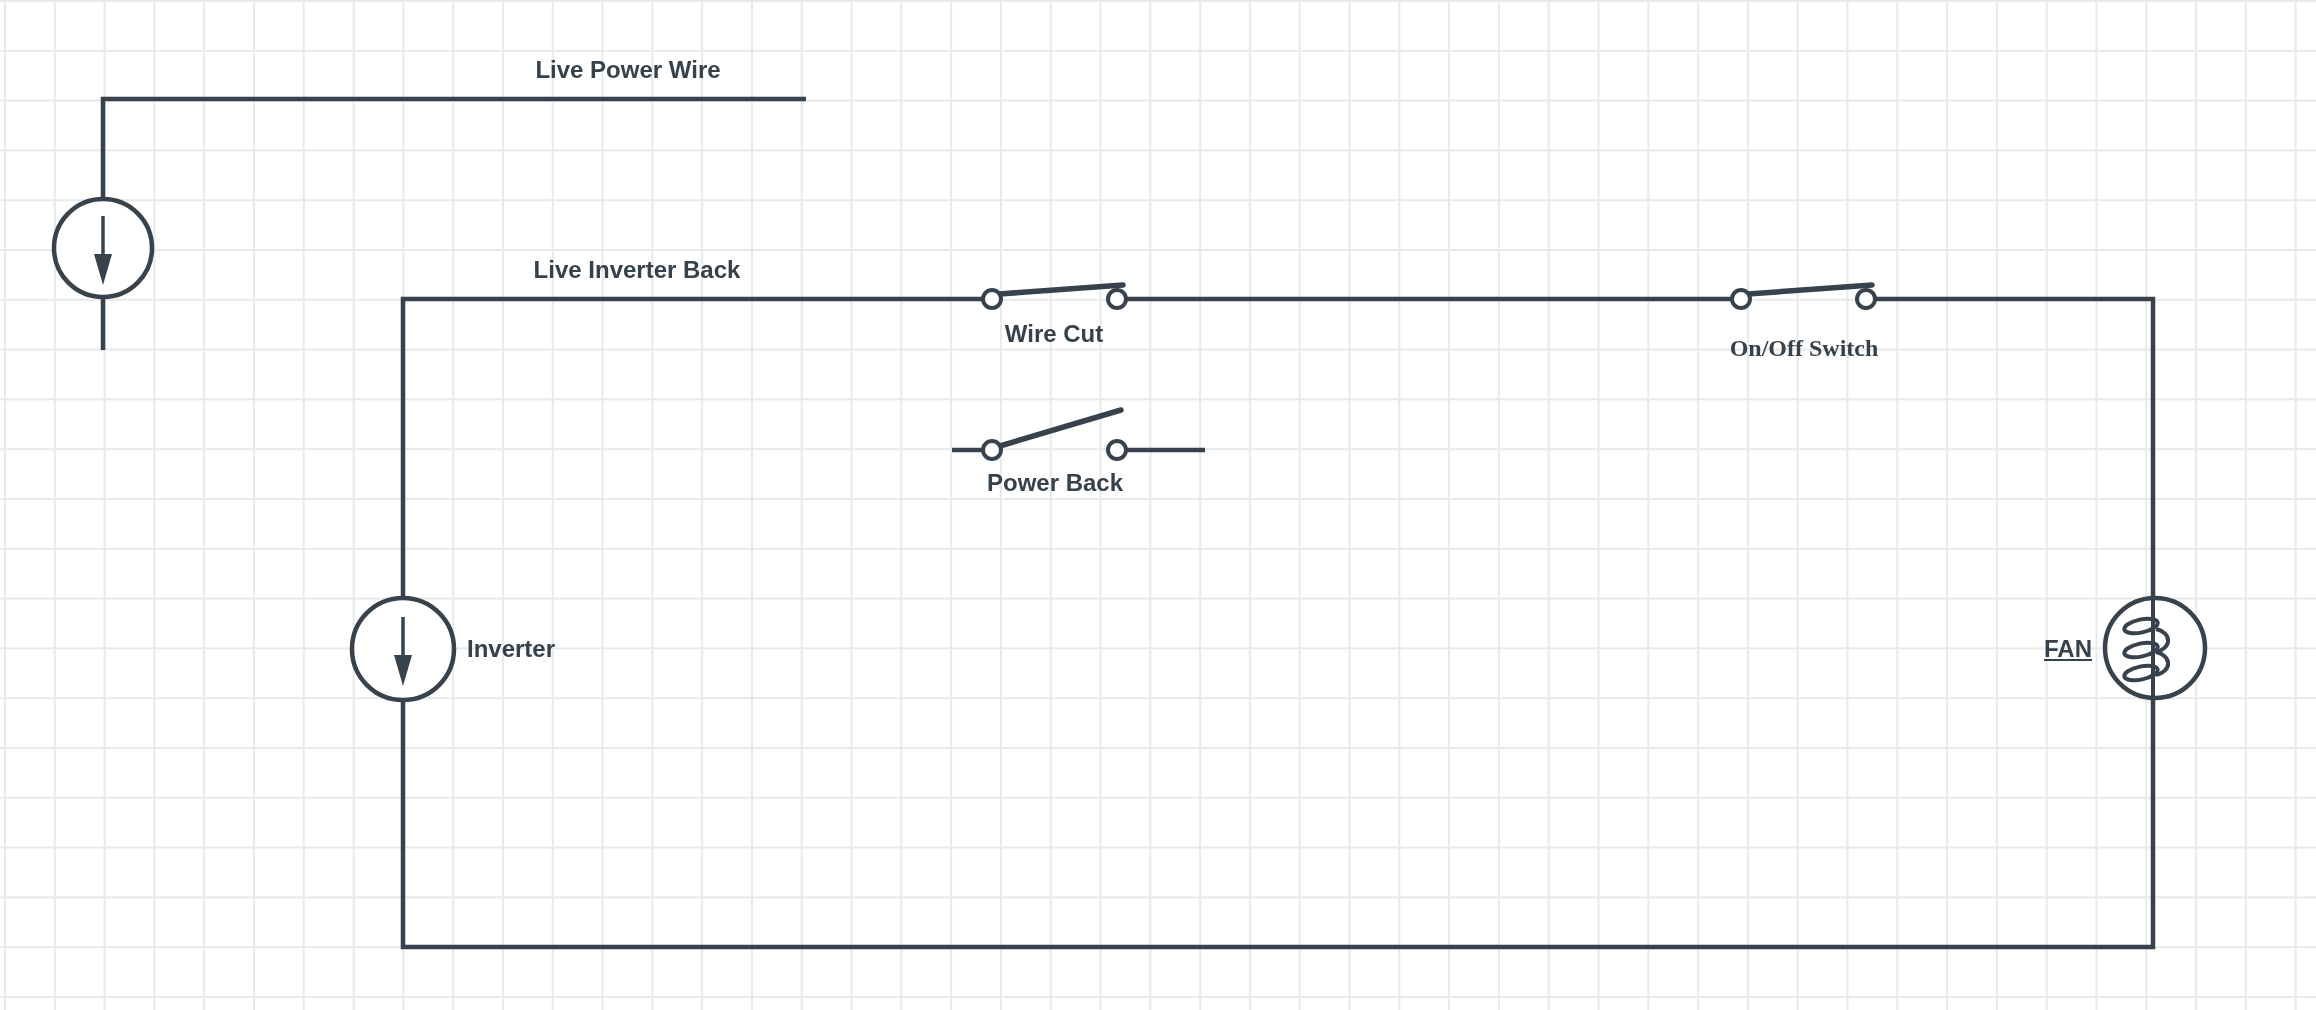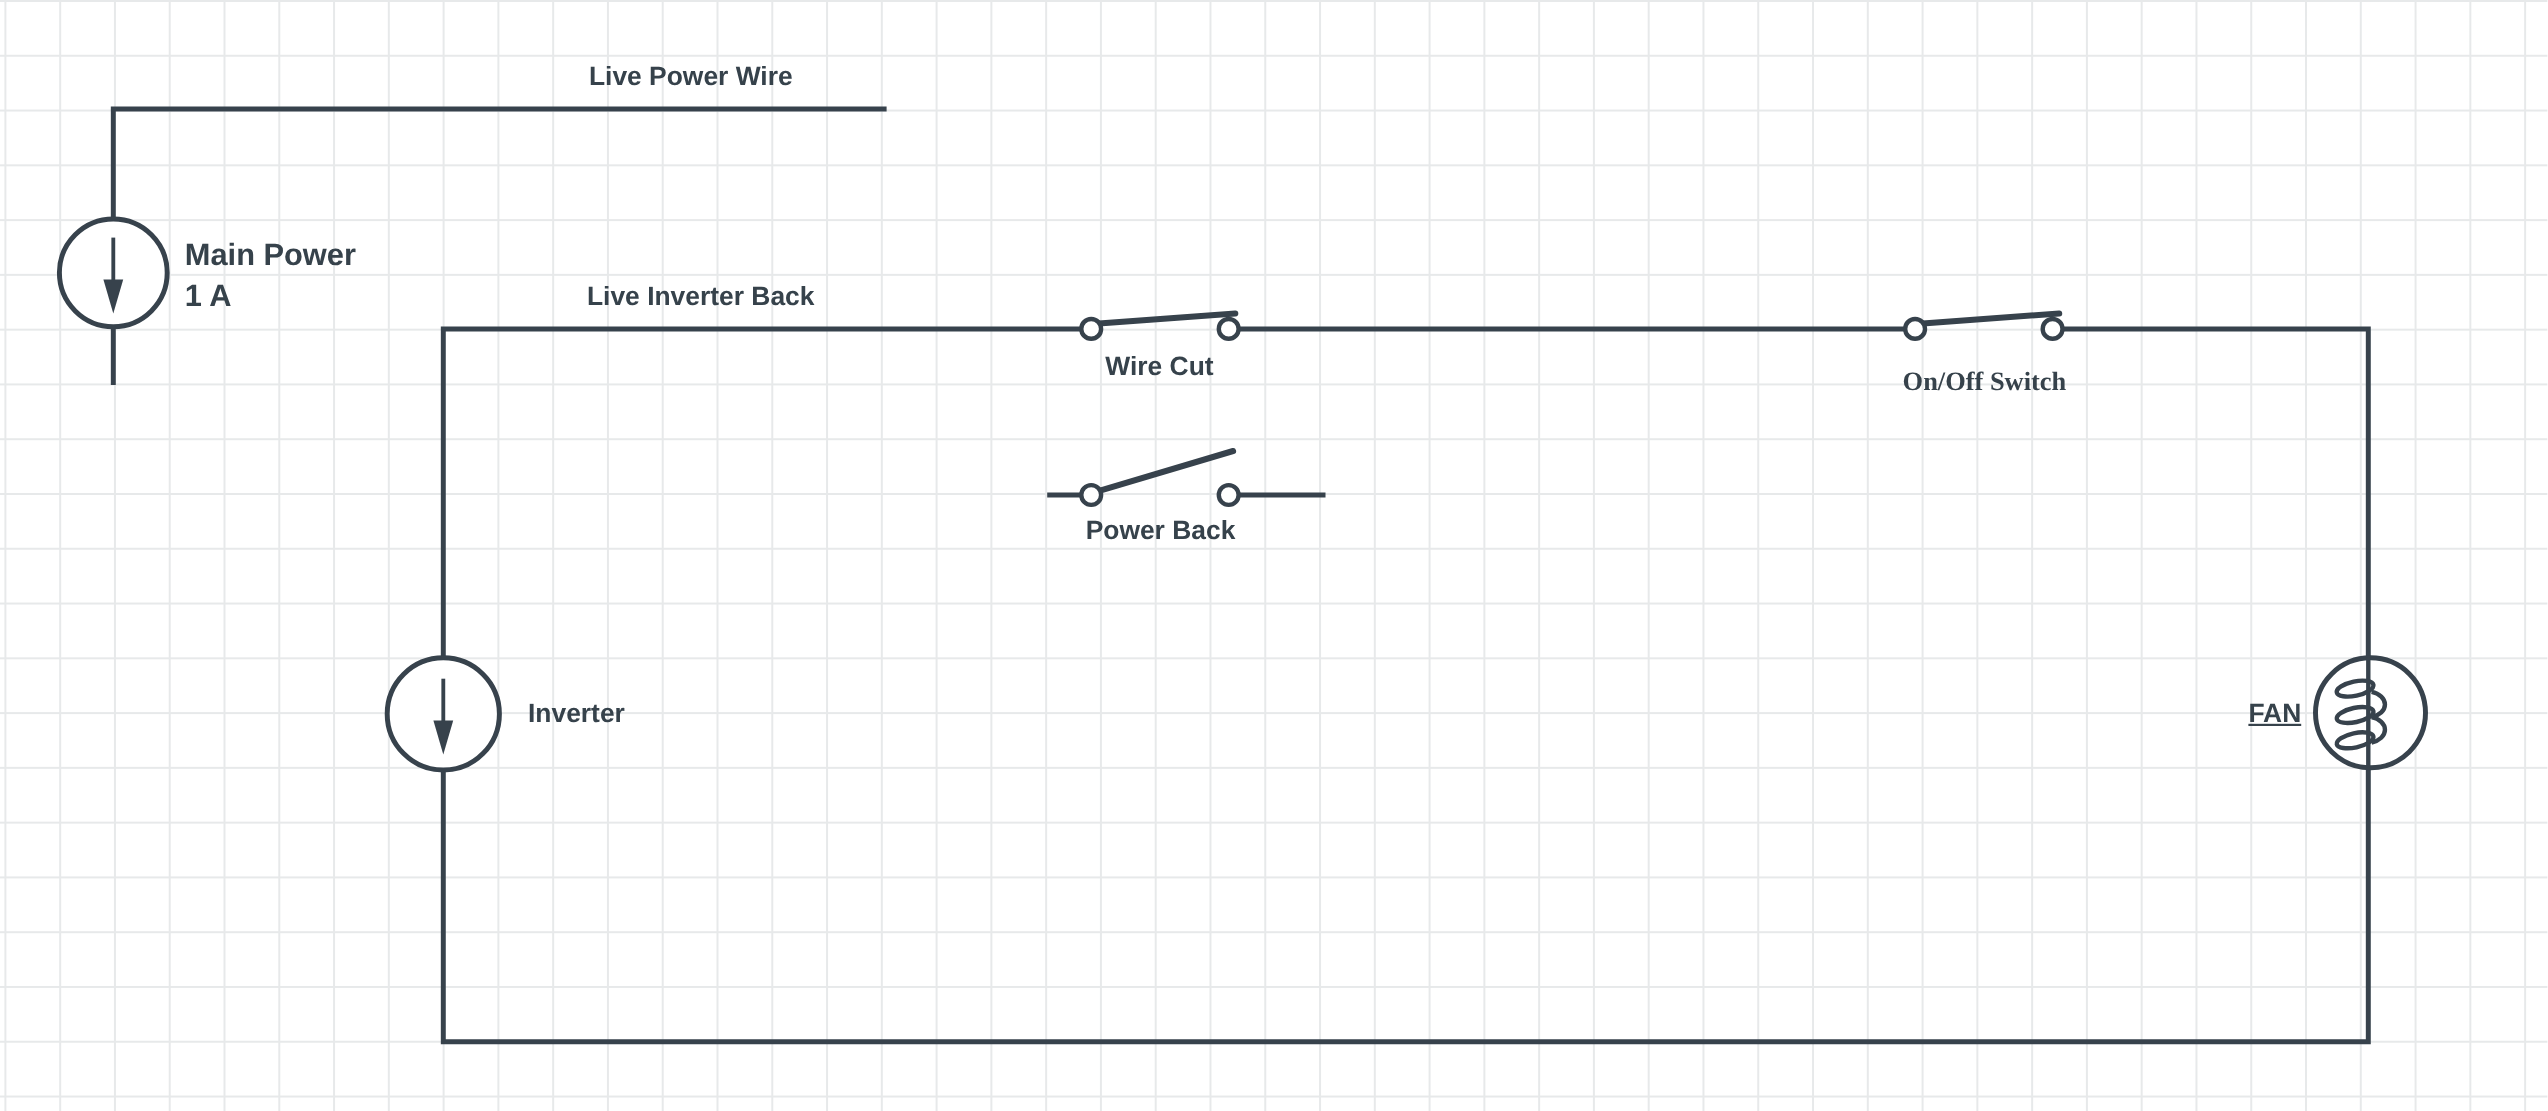--- a/index.html
+++ b/index.html
@@ -144,30 +144,26 @@
       <path class="coil" d="M2156,629 A17,12 0 0 1 2156,652"></path>
       <path class="coil" d="M2156,652 A17,12 0 0 1 2156,675"></path>
       <ellipse class="coil" cx="2141" cy="626" rx="17" ry="6.5" transform="rotate(-12 2141 626)"></ellipse>
       <ellipse class="coil" cx="2141" cy="650" rx="17" ry="6.5" transform="rotate(-12 2141 650)"></ellipse>
       <ellipse class="coil" cx="2141" cy="673" rx="17" ry="6.5" transform="rotate(-12 2141 673)"></ellipse>
     </g>
   </svg>
 
   <div class="lbl" style="left:628px; top:70px;">Live Power Wire</div>
 
-  <div class="lbl-block" style="left:168px; top:213px;">
-    <div>Main Power</div>
-    <div>1 A</div>
-  </div>
 
   <div class="lbl" style="left:637px; top:270px;">Live Inverter Back</div>
 
   <div class="lbl" style="left:1054px; top:334px;">Wire Cut</div>
 
   <div class="lbl" style="left:1055px; top:483px;">Power Back</div>
 
   <div class="lbl" style="left:1804px; top:348px;font-family:Liberation Serif, serif;">On/Off Switch</div>
 
-  <div class="lbl lbl-left" style="left:480px; top:649px;">Inverter</div>
+  <div class="lbl lbl-left" style="left:467px; top:649px;">Inverter</div>
 
   <div class="lbl lbl-right" style="left:2092px; top:649px;">FAN</div>
 
 </div>
 
 </body></html>

